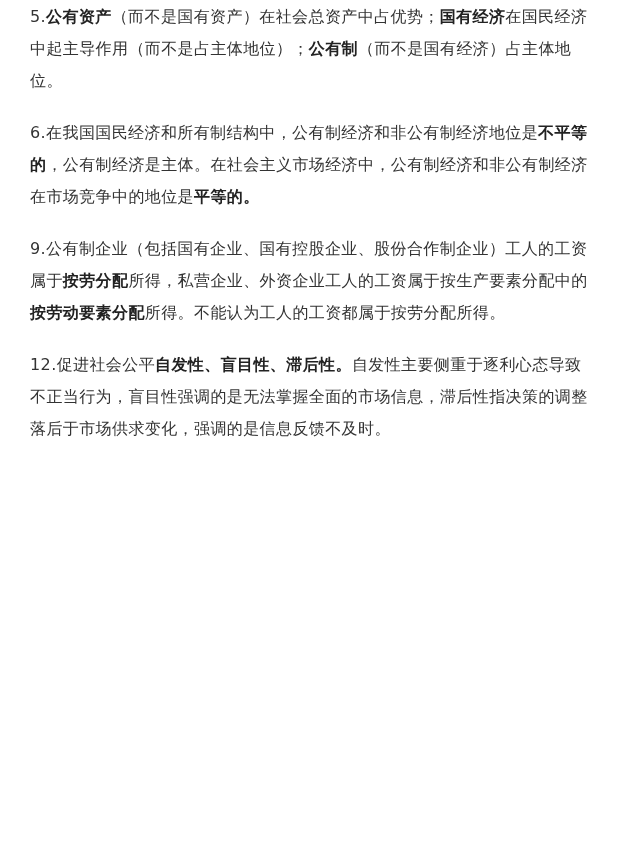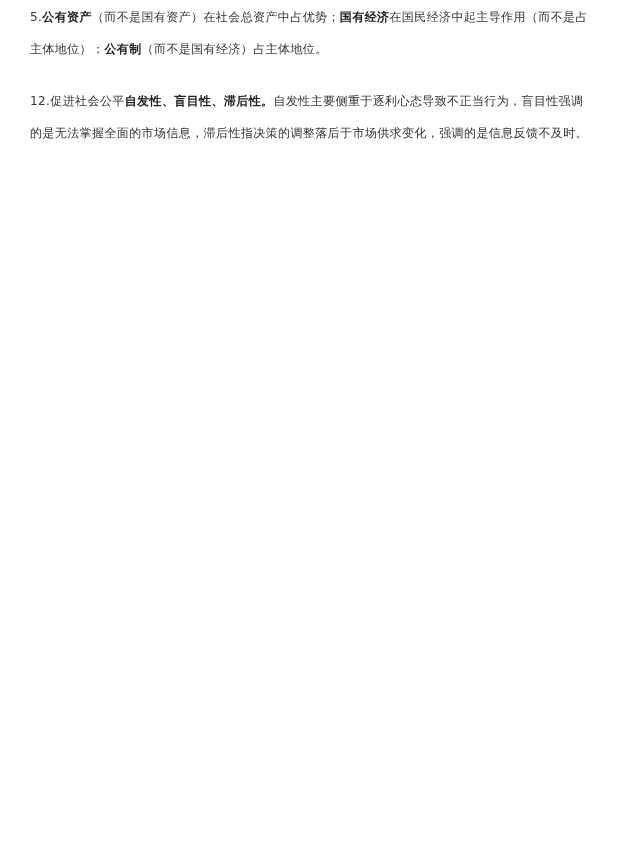--- a/index.html
+++ b/index.html
@@ -13,40 +13,42 @@
     overflow: hidden;
     font-family: "DejaVu Sans", "Liberation Sans", sans-serif;
     color: #333333;
   }
   .article {
     padding: 1px 30px 0 30px;
     box-sizing: border-box;
     width: 625px;
   }
   .para {
-    font-size: 12px;
+    font-size: 16px;
     line-height: 32px;
     margin: 0 0 20px 0;
     letter-spacing: 0.4px;
     text-align: left;
     word-break: break-all;
   }
   .para b {
     font-weight: bold;
     color: #222222;
   }
 </style>
 </head>
 <body>
 
 <div class="article">
 
   <p class="para"><span>5.</span><b>公有资产</b><span>（而不是国有资产）在社会总资产中占优势；</span><b>国有经济</b><span>在国民经济中起主导作用（而不是占主体地位）；</span><b>公有制</b><span>（而不是国有经济）占主体地位。</span></p>
 
+  <p class="para"><span>6.</span><span>在我国国民经济和所有制结构中，公有制经济和非公有制经济地位是</span><b>不平等的</b><span>，公有制经济是主体。在社会主义市场经济中，公有制经济和非公有制经济在市场竞争中的地位是</span><b>平等的。</b></p>
 
 
 
+  <p class="para"><span>9.</span><span>公有制企业（包括国有企业、国有控股企业、股份合作制企业）工人的工资属于</span><b>按劳分配</b><span>所得，私营企业、外资企业工人的工资属于按生产要素分配中的</span><b>按劳动要素分配</b><span>所得。不能认为工人的工资都属于按劳分配所得。</span></p>
 
 
 
   <p class="para"><span>12.</span><span>促进社会公平</span><b>自发性、盲目性、滞后性。</b><span>自发性主要侧重于逐利心态导致不正当行为，盲目性强调的是无法掌握全面的市场信息，滞后性指决策的调整落后于市场供求变化，强调的是信息反馈不及时。</span></p>
 
 </div>
 
 </body></html>

